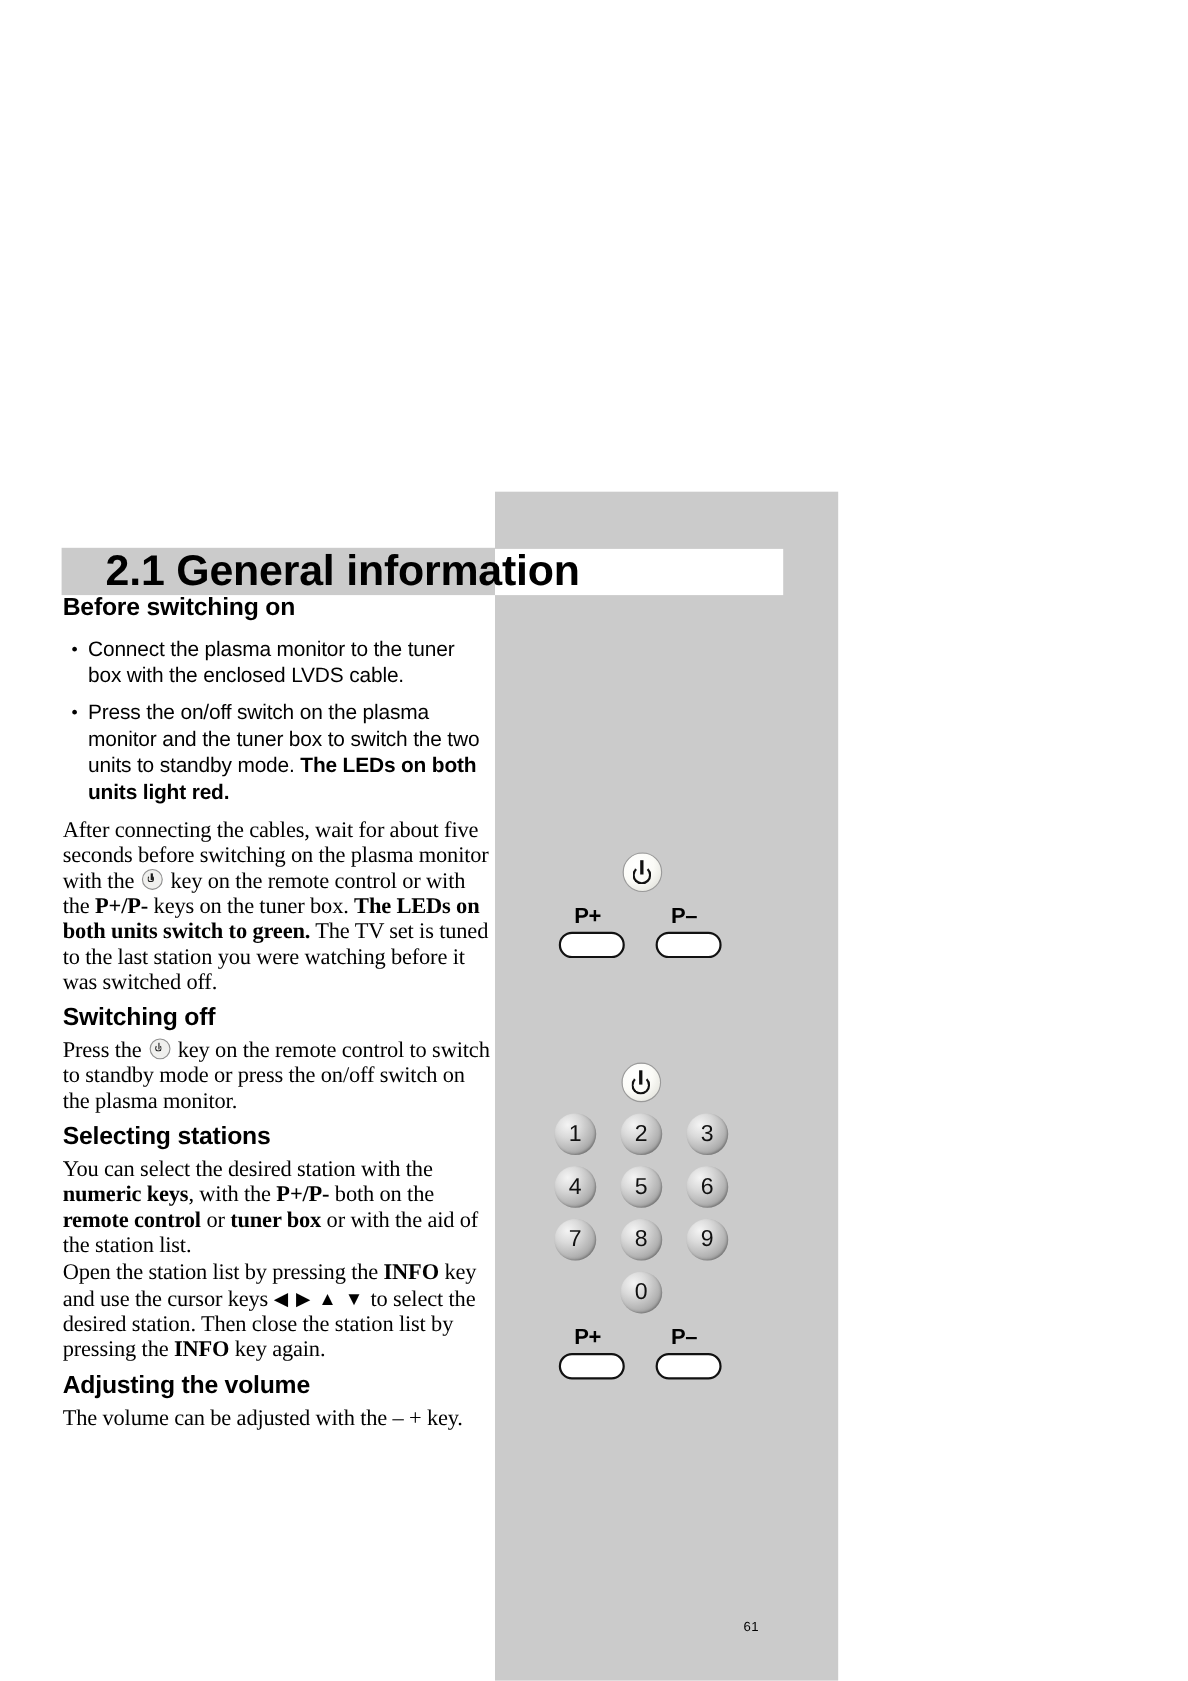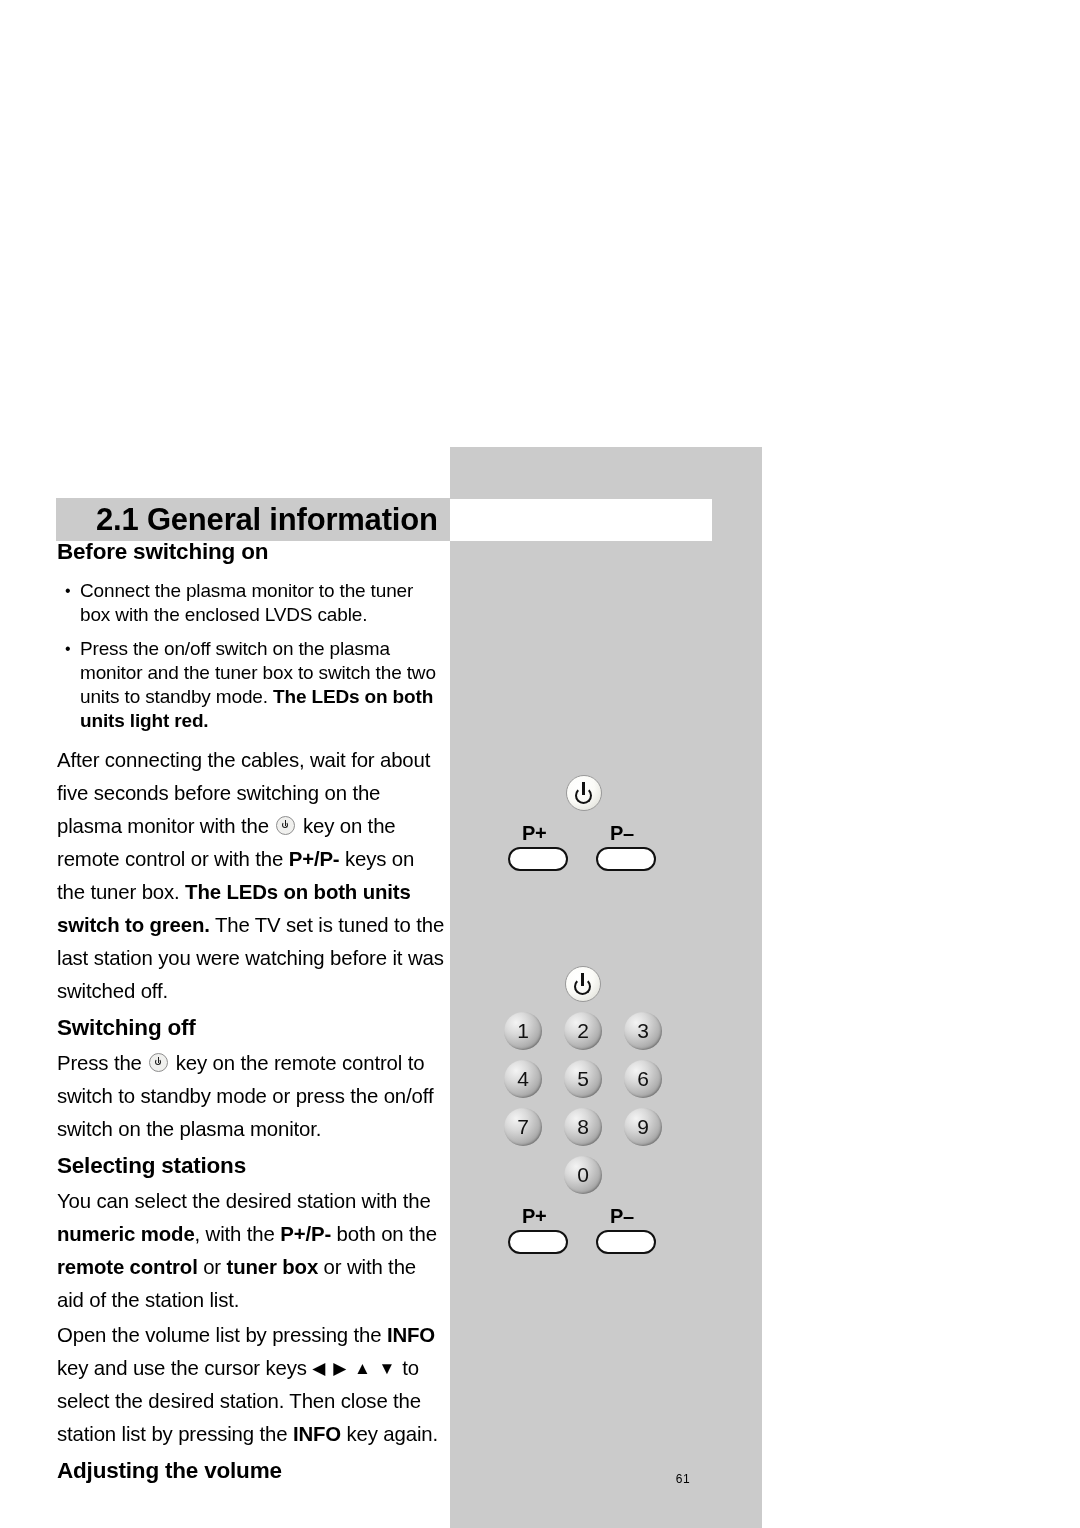--- a/index.html
+++ b/index.html
@@ -44,21 +44,21 @@
     height: 43px;
     background: #cbcbcb;
   }
   #title-text {
     position: absolute;
     left: 96px;
     top: 499px;
     width: 360px;
     height: 58px;
     line-height: 42px;
-    font-size: 31px;
+    font-size: 39px;
     font-weight: bold;
     letter-spacing: -0.2px;
     white-space: nowrap;
   }
 
   
   #text-col {
     position: absolute;
     left: 57px;
     top: 534px;
@@ -67,24 +67,25 @@
   .h2 {
     font-size: 22.5px;
     font-weight: bold;
     letter-spacing: -0.2px;
     margin: 0;
     padding: 3px 0 4px 0;
     line-height: 30px;
   }
   .para {
     font-size: 20.4px;
-    line-height: 33px;
+    line-height: 23px;
     margin: 0;
     padding: 0 0 2px 0;
     letter-spacing: -0.15px;
+    font-family: Liberation Serif, serif;
   }
   .bullet {
     font-size: 19px;
     line-height: 24.1px;
     margin: 8px;
     padding: 0 0 2px 0;
     position: relative;
     padding-left: 15px;
     letter-spacing: -0.15px;
   }
@@ -223,24 +224,25 @@
   <div class="h2">Before switching on</div>
   <div class="bullet">Connect the plasma monitor to the tuner box with the enclosed LVDS cable.</div>
   <div class="bullet"><span>Press the on/off switch on the plasma monitor and the tuner box to switch the two units to standby mode. </span><span class="b">The LEDs on both units light red.</span></div>
 
   <div class="para"><span>After connecting the cables, wait for about five seconds before switching on the plasma monitor with the </span><span class="key-glyph"></span><span> key on the remote control or with the </span><span class="b">P+/P-</span><span> keys on the tuner box. </span><span class="b">The LEDs on both units switch to green.</span><span> The TV set is tuned to the last station you were watching before it was switched off.</span></div>
 
   <div class="h2">Switching off</div>
   <div class="para"><span>Press the </span><span class="key-glyph"></span><span> key on the remote control to switch to standby mode or press the on/off switch on the plasma monitor.</span></div>
 
   <div class="h2">Selecting stations</div>
-  <div class="para"><span>You can select the desired station with the </span><span class="b">numeric mode</span><span>, with the </span><span class="b">P+/P-</span><span> both on the </span><span class="b">remote control</span><span> or </span><span class="b">tuner box</span><span> or with the aid of the station list.</span></div>
-  <div class="para"><span>Open the volume list by pressing the </span><span class="b">INFO</span><span> key and use the cursor keys </span><span class="arrow">◀ ▶ ▲ ▼</span><span> to select the desired station. Then close the station list by pressing the </span><span class="b">INFO</span><span> key again.</span></div>
+  <div class="para"><span>You can select the desired station with the </span><span class="b">numeric keys</span><span>, with the </span><span class="b">P+/P-</span><span> both on the </span><span class="b">remote control</span><span> or </span><span class="b">tuner box</span><span> or with the aid of the station list.</span></div>
+  <div class="para"><span>Open the station list by pressing the </span><span class="b">INFO</span><span> key and use the cursor keys </span><span class="arrow">◀ ▶ ▲ ▼</span><span> to select the desired station. Then close the station list by pressing the </span><span class="b">INFO</span><span> key again.</span></div>
 
   <div class="h2">Adjusting the volume</div>
+  <div class="para">The volume can be adjusted with the – + key.</div>
 </div>
 
 <div class="illus" style="left:490px; top:770px; width:220px; height:110px;">
   <div class="pwr-key" style="left:76px; top:5px;">
     <span class="sym-arc"></span>
     <span class="sym-bar"></span>
   </div>
   <div class="pill-label" style="left:32px; top:52px;">P+</div>
   <div class="pill-label" style="left:120px; top:52px;">P–</div>
   <div class="pill" style="left:18px; top:77px;"></div>

